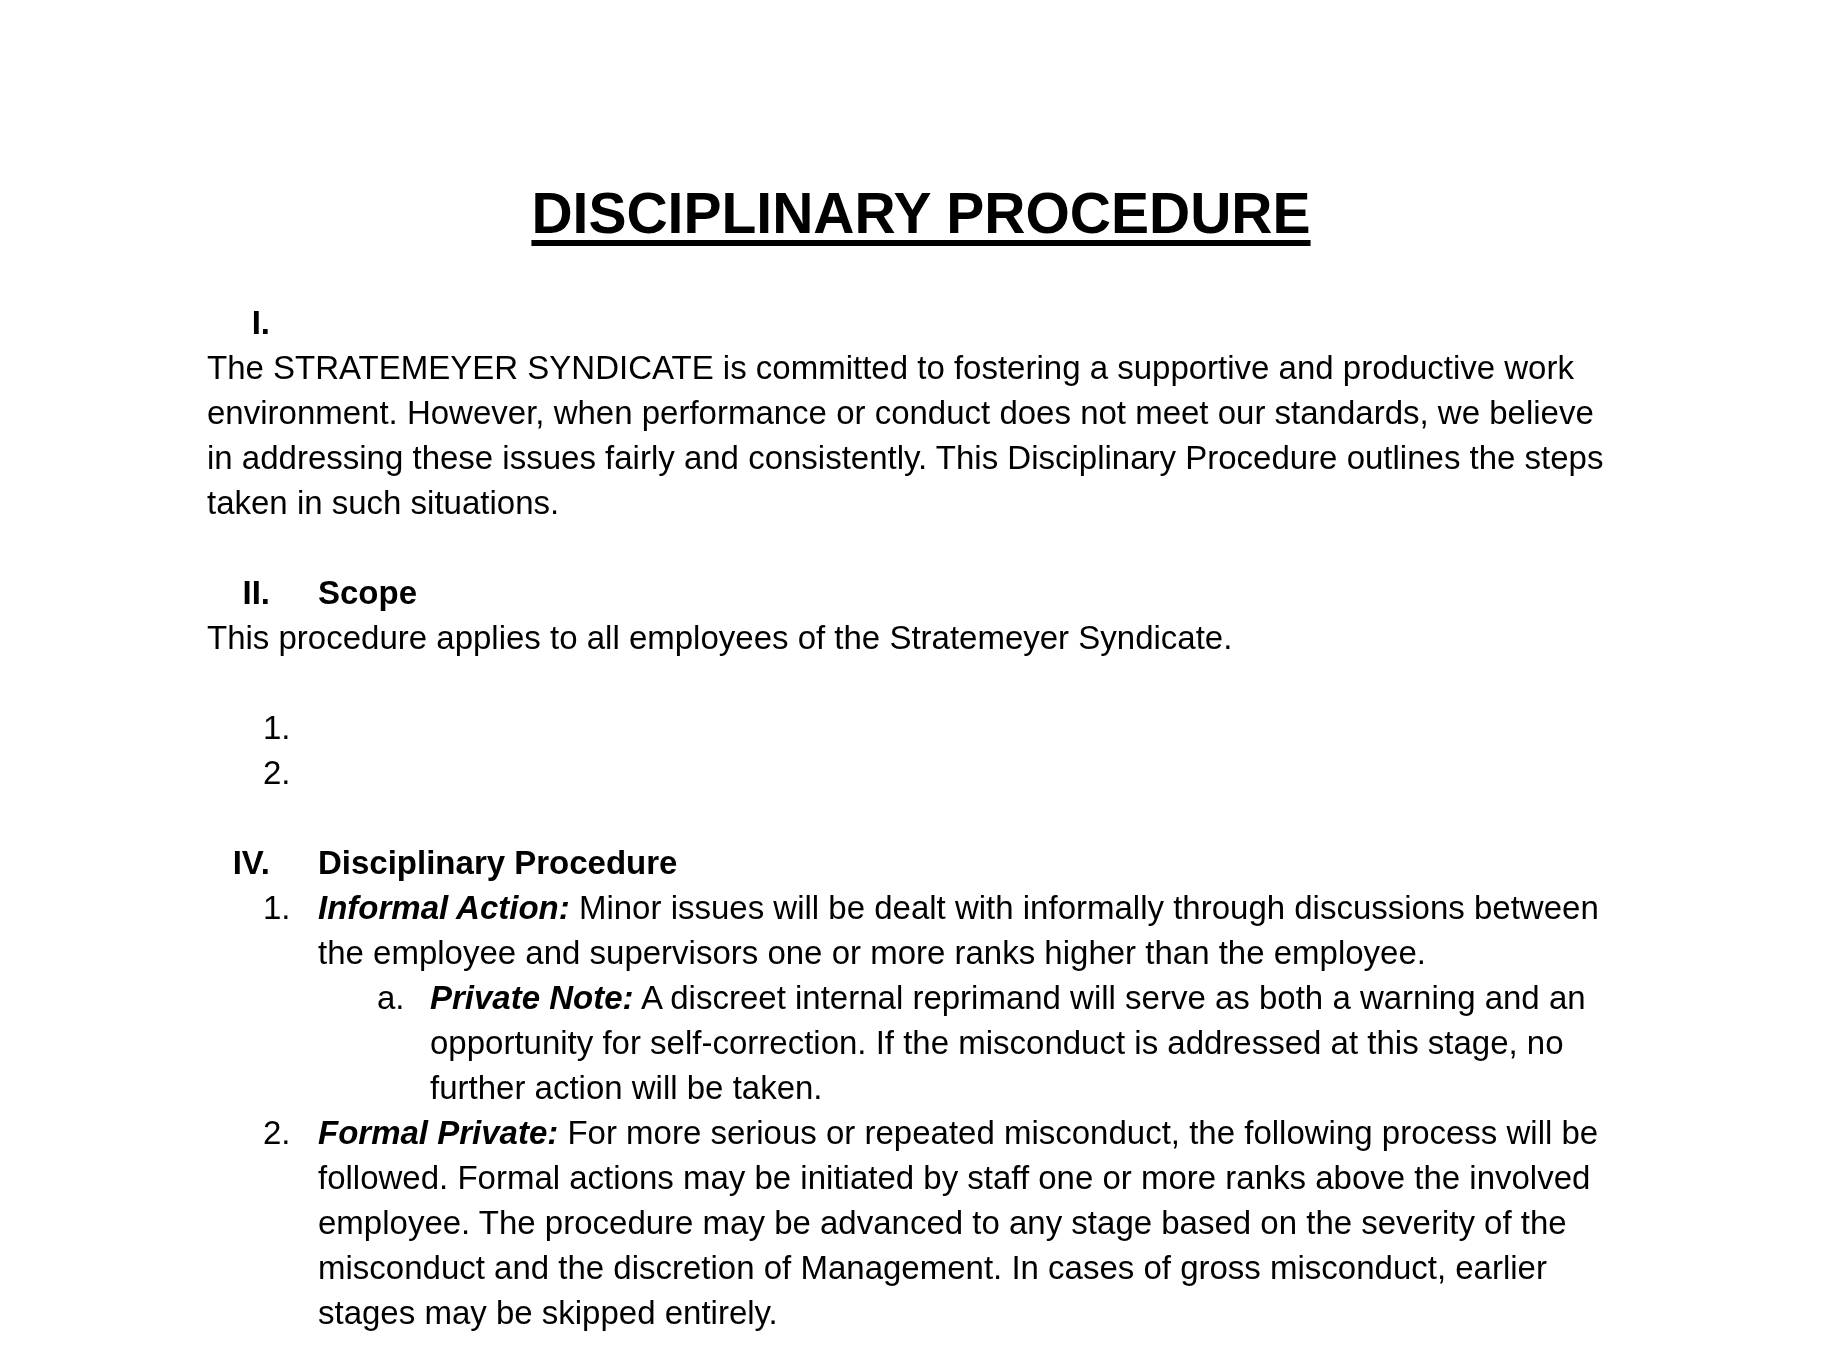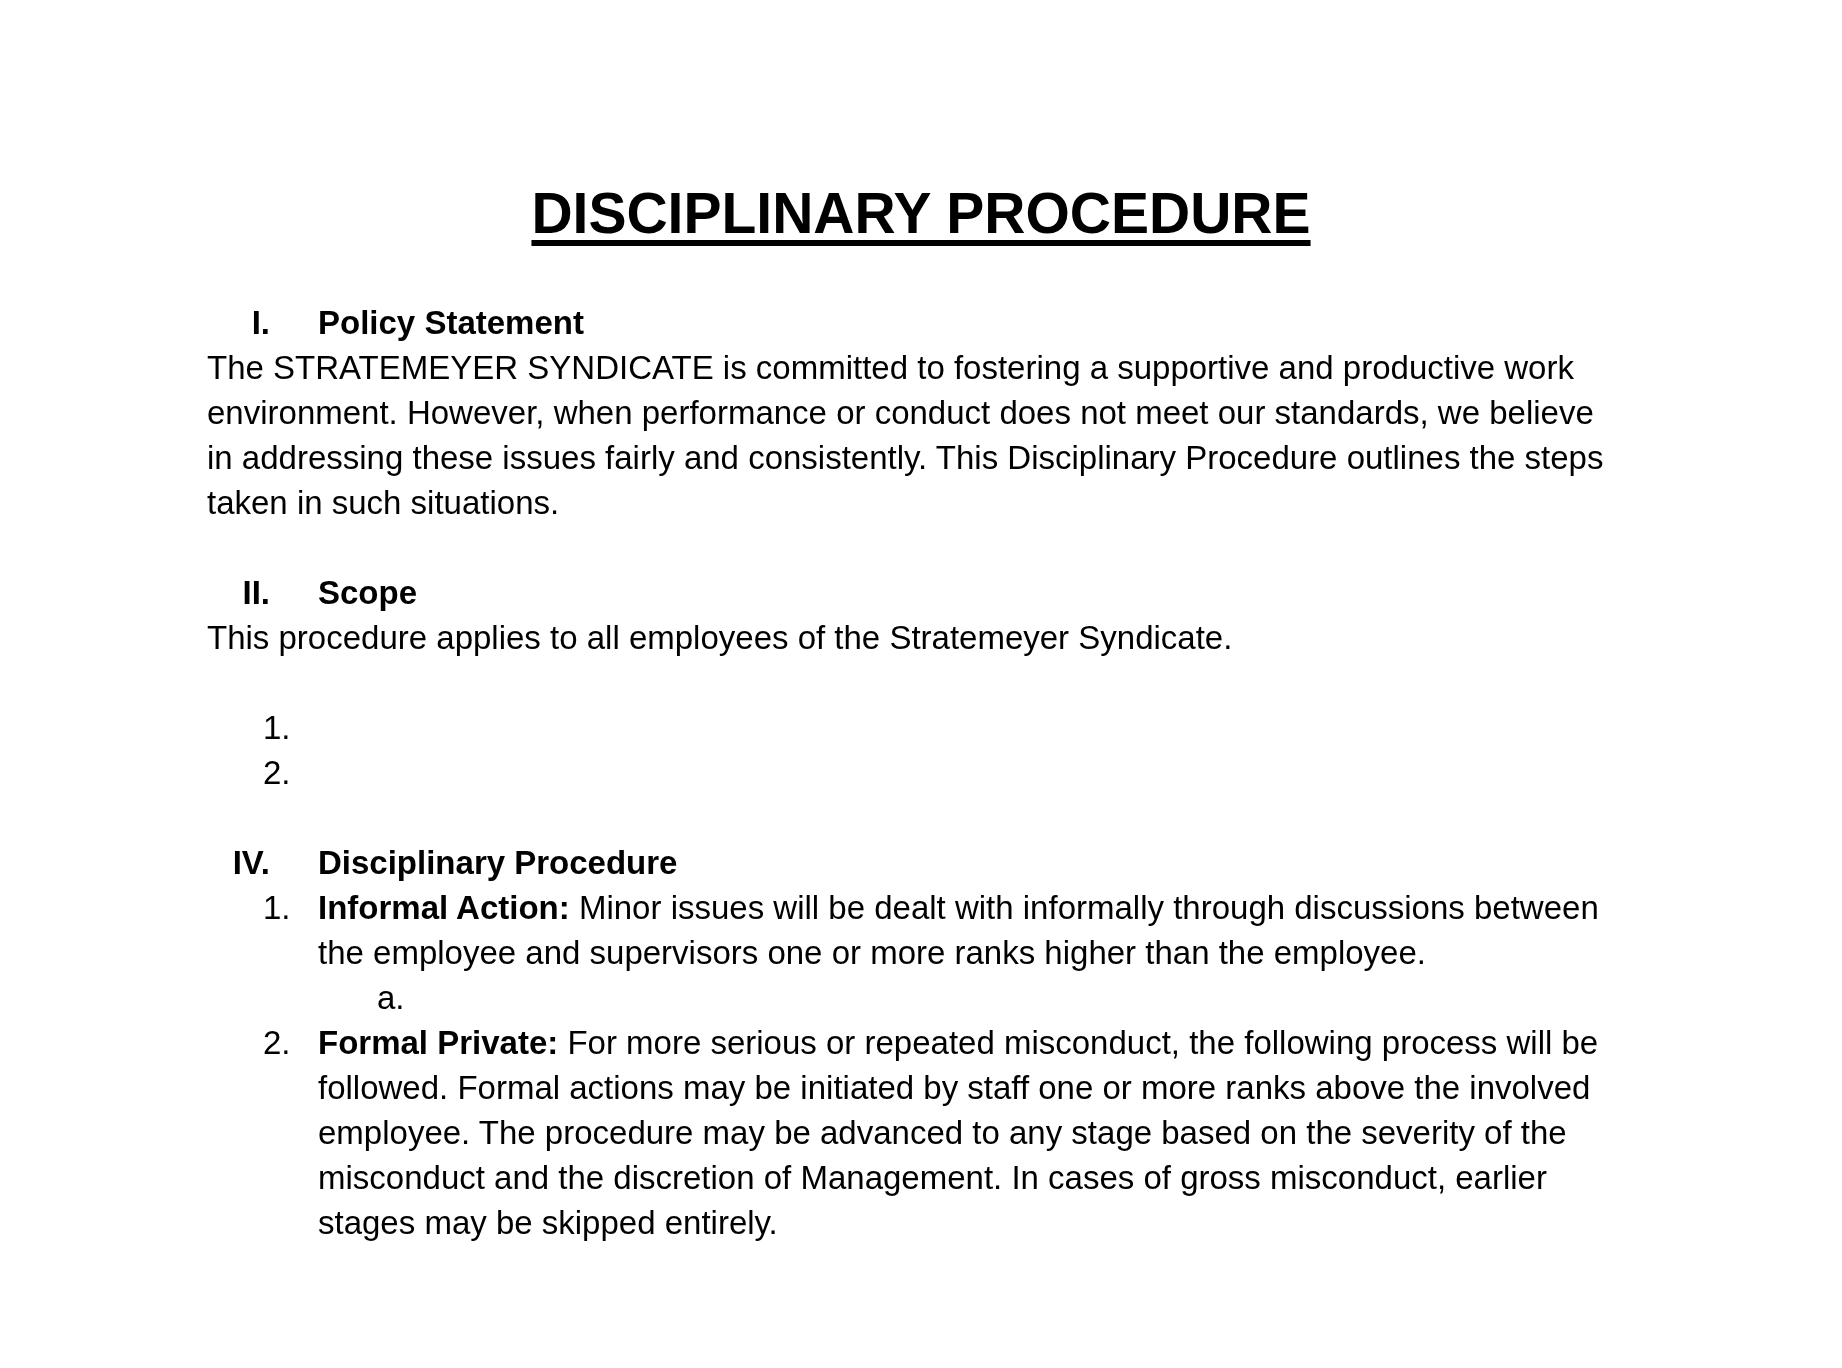--- a/index.html
+++ b/index.html
@@ -46,32 +46,31 @@
   .section + .section { margin-top: 45px; }
   .heading-row { display: flex; font-weight: 700; }
   .h-num { flex: none; width: 63px; text-align: right; }
   .h-label { margin-left: 48px; }
   .para { white-space: pre-line; }
   .li1 { display: flex; }
   .li1 > .marker { flex: none; width: 55px; margin-left: 56px; }
   .li2 { display: flex; }
   .li2 > .marker { flex: none; width: 53px; margin-left: 170px; }
   .li-text { white-space: pre-line; }
-  .lead { font-weight: 700; }
+  .lead { font-weight: 700; font-style: italic; }
 </style>
 </head>
 <body>
 
 <div class="page">
   <h1 class="title">DISCIPLINARY PROCEDURE</h1>
   <div class="content" id="content">
       <div class="section">
         <div class="heading-row">
           <span class="h-num">I.</span>
-          <span class="h-label">Policy Statement</span>
         </div>
         <div class="para">The STRATEMEYER SYNDICATE is committed to fostering a supportive and productive work
 environment. However, when performance or conduct does not meet our standards, we believe
 in addressing these issues fairly and consistently. This Disciplinary Procedure outlines the steps
 taken in such situations.</div>
       </div>
       <div class="section">
         <div class="heading-row">
           <span class="h-num">II.</span>
           <span class="h-label">Scope</span>
@@ -91,20 +90,23 @@
           <span class="h-num">IV.</span>
           <span class="h-label">Disciplinary Procedure</span>
         </div>
         <div class="li1">
           <span class="marker">1.</span>
           <div class="li-text"><span class="lead">Informal Action:</span><span> Minor issues will be dealt with informally through discussions between
 the employee and supervisors one or more ranks higher than the employee.</span></div>
         </div>
         <div class="li2">
           <span class="marker">a.</span>
+          <div class="li-text"><span class="lead">Private Note:</span><span> A discreet internal reprimand will serve as both a warning and an
+opportunity for self-correction. If the misconduct is addressed at this stage, no
+further action will be taken.</span></div>
         </div>
         <div class="li1">
           <span class="marker">2.</span>
           <div class="li-text"><span class="lead">Formal Private:</span><span> For more serious or repeated misconduct, the following process will be
 followed. Formal actions may be initiated by staff one or more ranks above the involved
 employee. The procedure may be advanced to any stage based on the severity of the
 misconduct and the discretion of Management. In cases of gross misconduct, earlier
 stages may be skipped entirely.</span></div>
         </div>
       </div>

